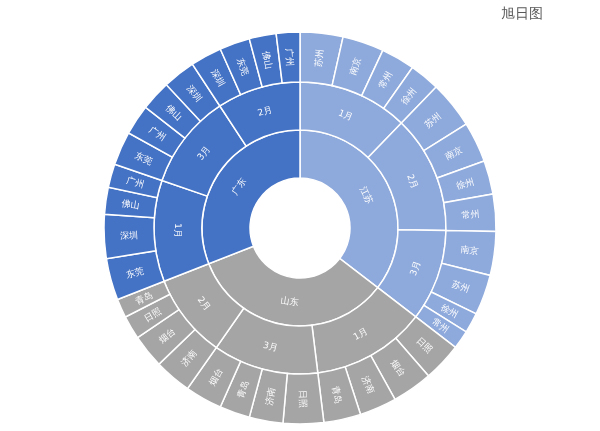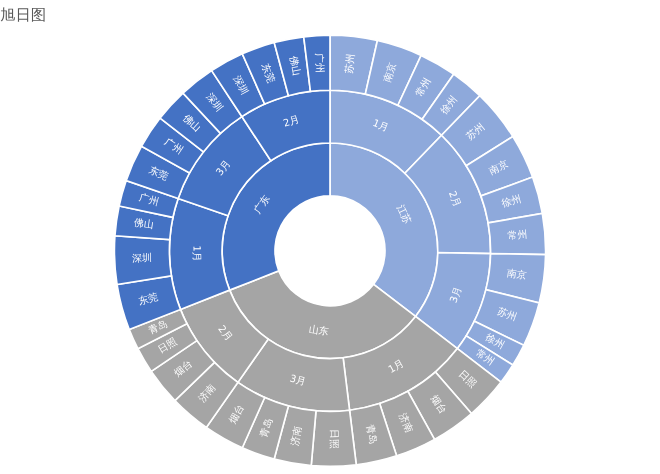--- a/index.html
+++ b/index.html
@@ -1,17 +1,17 @@
 <!DOCTYPE html>
 <html><head>
 <meta charset="utf-8">
 <style>
   html, body { margin: 0; padding: 0; background: #ffffff; }
   body { width: 600px; height: 431px; overflow: hidden; position: relative; font-family: "DejaVu Sans", sans-serif; }
-  .chart-title { position: absolute; top: 5px; left: 0; width: 543px; text-align: left; font-size: 14px; color: #595959; }
+  .chart-title { position: absolute; top: 5px; left: 0; width: 543px; text-align: right; font-size: 14px; color: #595959; }
   svg { position: absolute; left: 0; top: 0; }
   .seg { stroke: #ffffff; stroke-width: 1.5; }
   .lbl { fill: #ffffff; font-size: 9px; font-family: "DejaVu Sans", sans-serif; }
 </style>
 </head>
 <body>
 
 <div class="chart-title">旭日图</div>
 <svg id="sunburst" width="600" height="431" viewBox="0 0 600 431">
     <path d="M300,130 A98,98 0 0 1 377.74862734854105,287.65862004285464 L339.66766701456174,258.43807145043604 A50,50 0 0 0 300,178 Z" fill="#8EA9DB" class="seg"></path>

